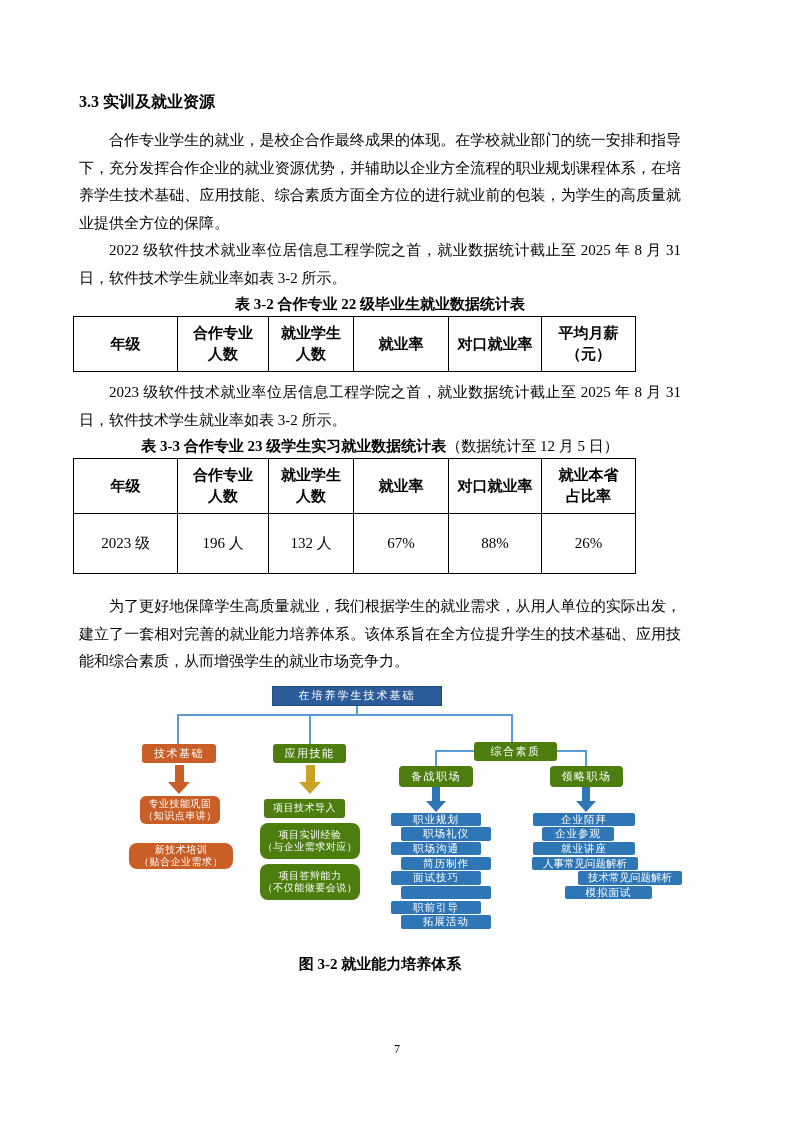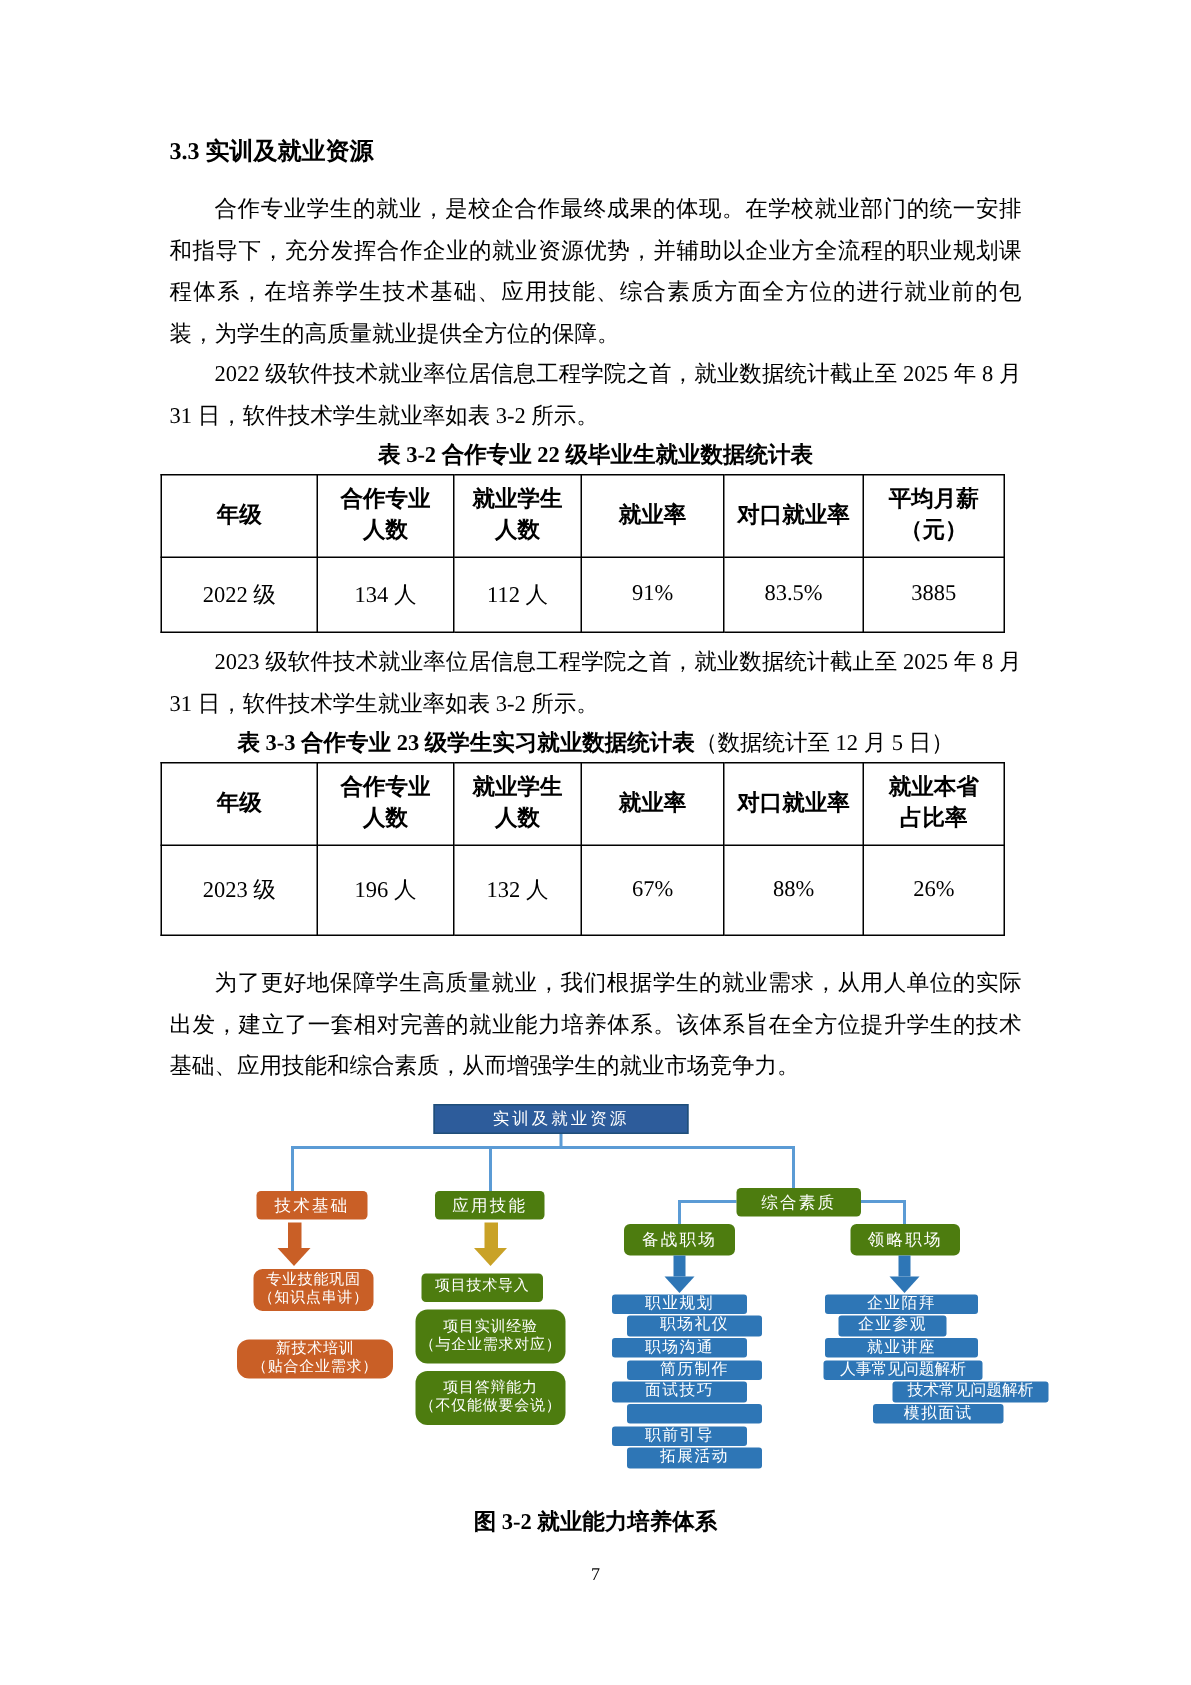--- a/index.html
+++ b/index.html
@@ -1,38 +1,38 @@
 <!DOCTYPE html>
 <html><head>
 <meta charset="utf-8">
 <style>
   html,body{margin:0;padding:0;background:#fff;}
   .page{position:relative;width:794px;height:1123px;background:#ffffff;margin:0 auto;
         font-family:"Liberation Serif","DejaVu Serif",serif;color:#000;overflow:hidden;
-        box-sizing:border-box;padding:91px 113px 0 113px;}
+        box-sizing:border-box;padding:91px 113px 0 79px;}
   .heading{font-size:16px;font-weight:bold;line-height:22px;margin:0;}
   .body-p{font-size:15px;line-height:27.5px;text-align:justify;text-indent:2em;margin:14px 0 0 0;}
   .body-p.flow{margin:0;}
   .tcaption{font-size:15px;line-height:24px;text-align:center;font-weight:bold;margin:0;}
   .tcaption .normal{font-weight:normal;}
   table.dtable{border-collapse:collapse;width:562px;margin-left:-6px;table-layout:fixed;}
   table.dtable td,table.dtable th{border:1.5px solid #000;text-align:center;vertical-align:middle;
         font-size:15px;padding:0 2px;box-sizing:border-box;}
   table.dtable th{font-weight:bold;white-space:pre-line;line-height:21px;}
   .hrow1{height:55px;} .drow1{height:50px;}
   .hrow2{height:55px;} .drow2{height:60px;}
   .c1{width:104px;} .c2{width:91px;} .c3{width:85px;} .c4{width:95px;} .c5{width:93px;} .c6{width:94px;}
   
   .diagram{position:relative;width:520px;height:263px;margin:7px auto 0 auto;
            font-family:"Liberation Sans","DejaVu Sans",sans-serif;}
   .conn{position:absolute;background:#5b9bd5;}
   .dbox{position:absolute;color:#fff;display:flex;align-items:center;justify-content:center;
         text-align:center;box-sizing:border-box;white-space:pre-line;}
   .n-root{background:#2d5c9b;border:1px solid #1f4e79;font-size:11px;letter-spacing:2px;}
-  .n-orange{background:#c95f26;margin-left:12px;} .n-gold{background:#4d7c0f;} .n-green{background:#4d7c0f;}
+  .n-orange{background:#c95f26;} .n-gold{background:#4d7c0f;} .n-green{background:#4d7c0f;}
   .n-branch{font-size:11px;letter-spacing:1.5px;border-radius:3px;}
   .n-sub{font-size:11px;letter-spacing:1.5px;border-radius:4px;}
   .n-item{font-size:10px;line-height:12px;letter-spacing:0.5px;}
   .arrow{position:absolute;width:22px;display:flex;flex-direction:column;align-items:center;}
   .a-shaft{width:9px;height:17px;background:var(--c);}
   .a-head{width:0;height:0;border-left:11px solid transparent;border-right:11px solid transparent;
           border-top:12px solid var(--c);}
   .arrow.small .a-shaft{height:14px;width:8px;}
   .arrow.small .a-head{border-left-width:10px;border-right-width:10px;border-top-width:11px;}
   .blist{position:absolute;display:flex;flex-direction:column;}
@@ -57,28 +57,20 @@
         <tr class="hrow1">
       <th class="c1">年级</th>
       <th class="c2">合作专业
 人数</th>
       <th class="c3">就业学生
 人数</th>
       <th class="c4">就业率</th>
       <th class="c5">对口就业率</th>
       <th class="c6">平均月薪
 （元）</th>
-    </tr>
-    <tr class="drow1">
-      <td>2022 级</td>
-      <td>134 人</td>
-      <td>112 人</td>
-      <td>91%</td>
-      <td>83.5%</td>
-      <td>3885</td>
     </tr>
   </tbody>
     </table>
 
   <p class="body-p" style="margin-top:7px;">2023 级软件技术就业率位居信息工程学院之首，就业数据统计截止至 2025 年 8 月 31 日，软件技术学生就业率如表 3-2 所示。</p>
 
   <div class="tcaption">
     <span>表 3-3  合作专业 23 级学生实习就业数据统计表</span><span class="normal">（数据统计至 12 月 5 日）</span>
   </div>
   <table class="dtable">
@@ -112,21 +104,21 @@
     <div class="conn" style="left:236px;top:22px;width:2px;height:9px;"></div>
     <div class="conn" style="left:57px;top:31px;width:336px;height:2px;"></div>
     <div class="conn" style="left:57px;top:31px;width:2px;height:30px;"></div>
     <div class="conn" style="left:189px;top:31px;width:2px;height:30px;"></div>
     <div class="conn" style="left:391px;top:31px;width:2px;height:28px;"></div>
     <div class="conn" style="left:315px;top:67px;width:39px;height:2px;"></div>
     <div class="conn" style="left:315px;top:67px;width:2px;height:16px;"></div>
     <div class="conn" style="left:437px;top:67px;width:30px;height:2px;"></div>
     <div class="conn" style="left:465px;top:67px;width:2px;height:16px;"></div>
 
-    <div class="dbox n-root" style="left:152px;top:3px;width:170px;height:20px;">实训及就业资源</div>
+    <div class="dbox n-root" style="left:152px;top:3px;width:170px;height:20px;">在培养学生技术基础</div>
 
     <div class="dbox n-orange n-branch" style="left:22px;top:61px;width:74px;height:19px;">技术基础</div>
     <div class="dbox n-gold n-branch" style="left:153px;top:61px;width:73px;height:19px;">应用技能</div>
     <div class="dbox n-green n-branch" style="left:354px;top:59px;width:83px;height:19px;">综合素质</div>
     <div class="dbox n-green n-sub" style="left:279px;top:83px;width:74px;height:21px;">备战职场</div>
     <div class="dbox n-green n-sub" style="left:430px;top:83px;width:73px;height:21px;">领略职场</div>
 
     <div class="arrow" style="left:48px;top:82px;--c:#c95f26;">
       <div class="a-shaft"></div>
         <div class="a-head"></div>

